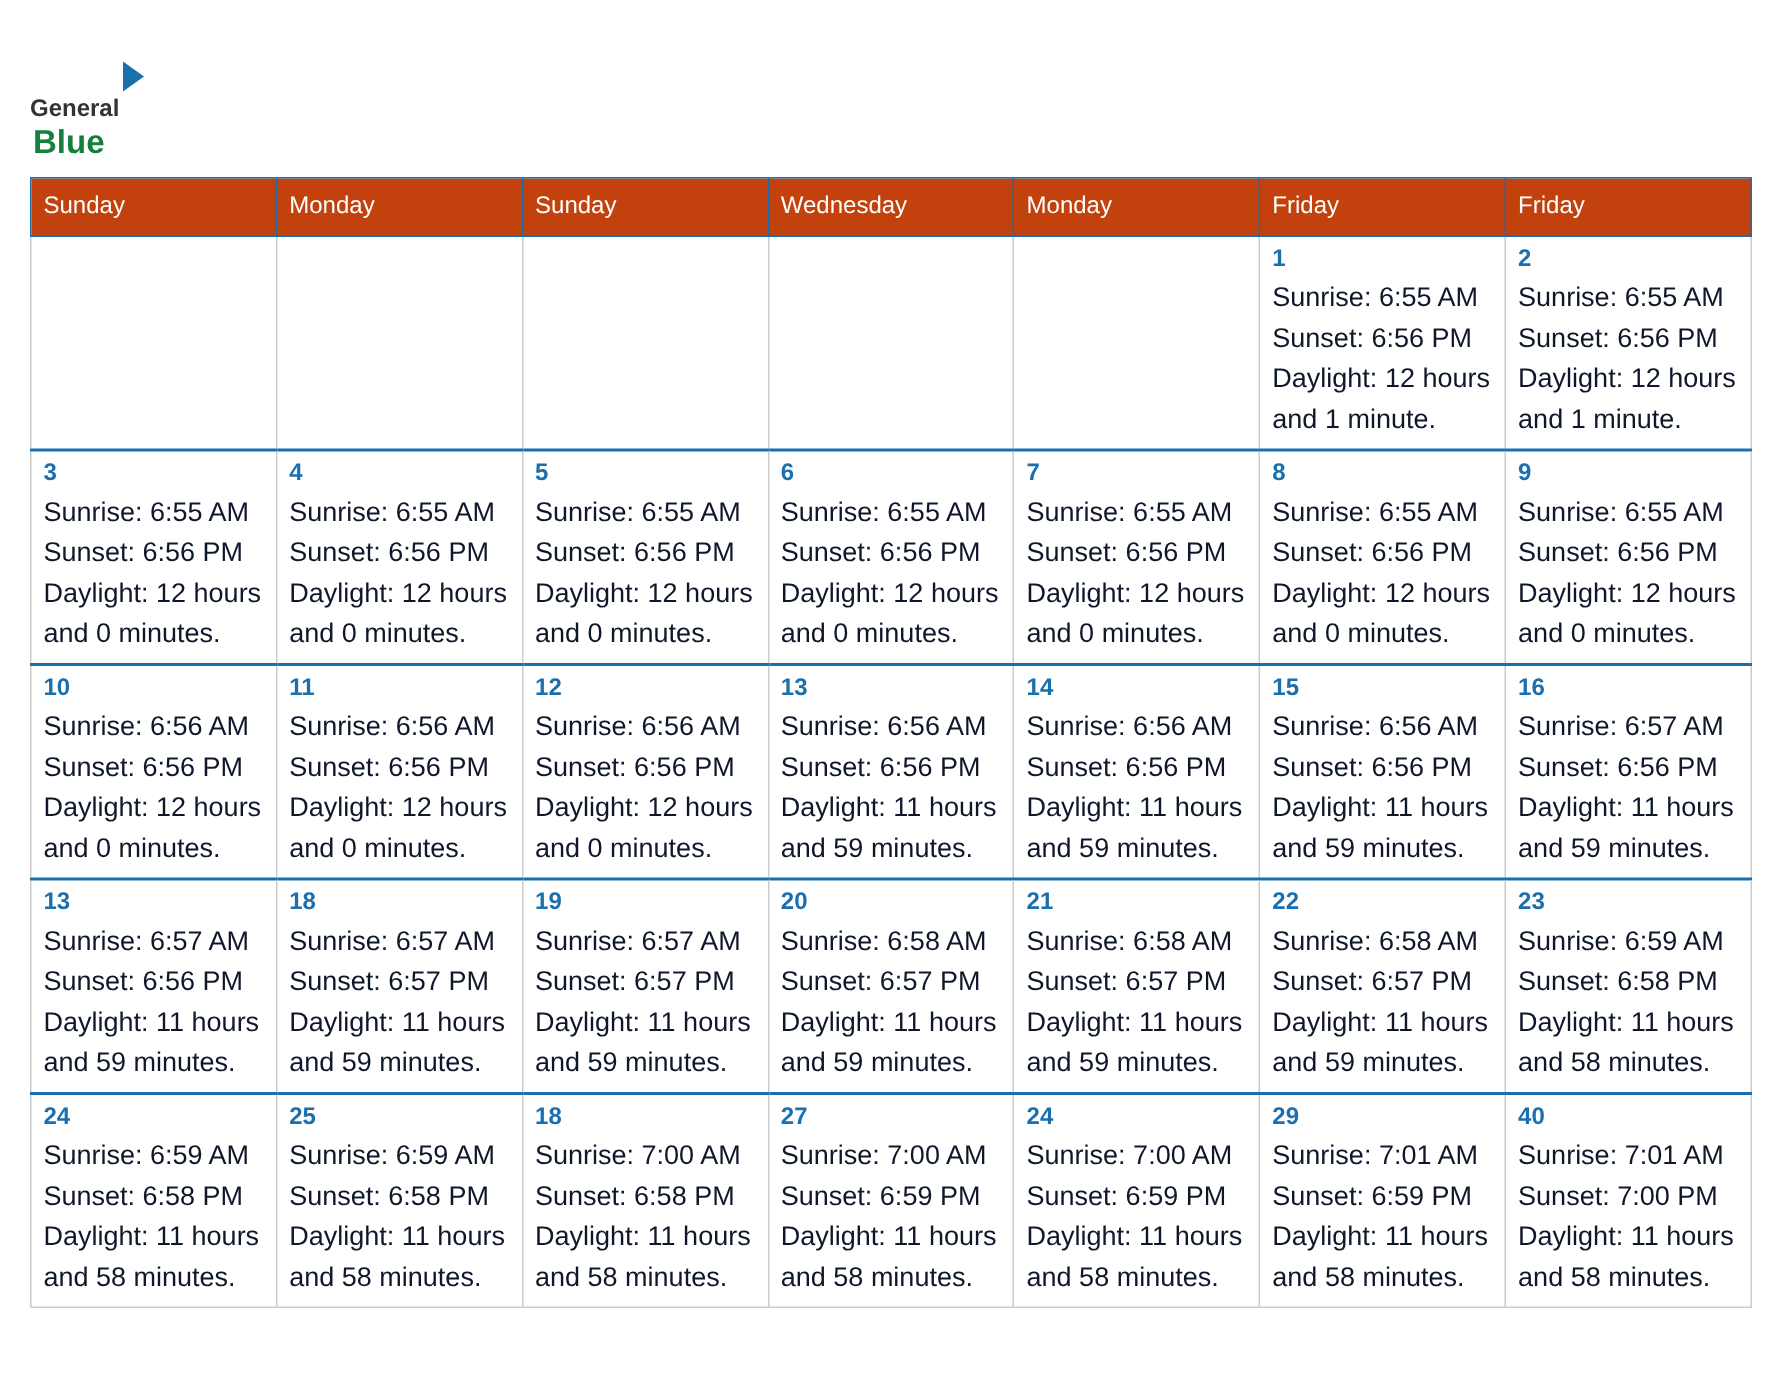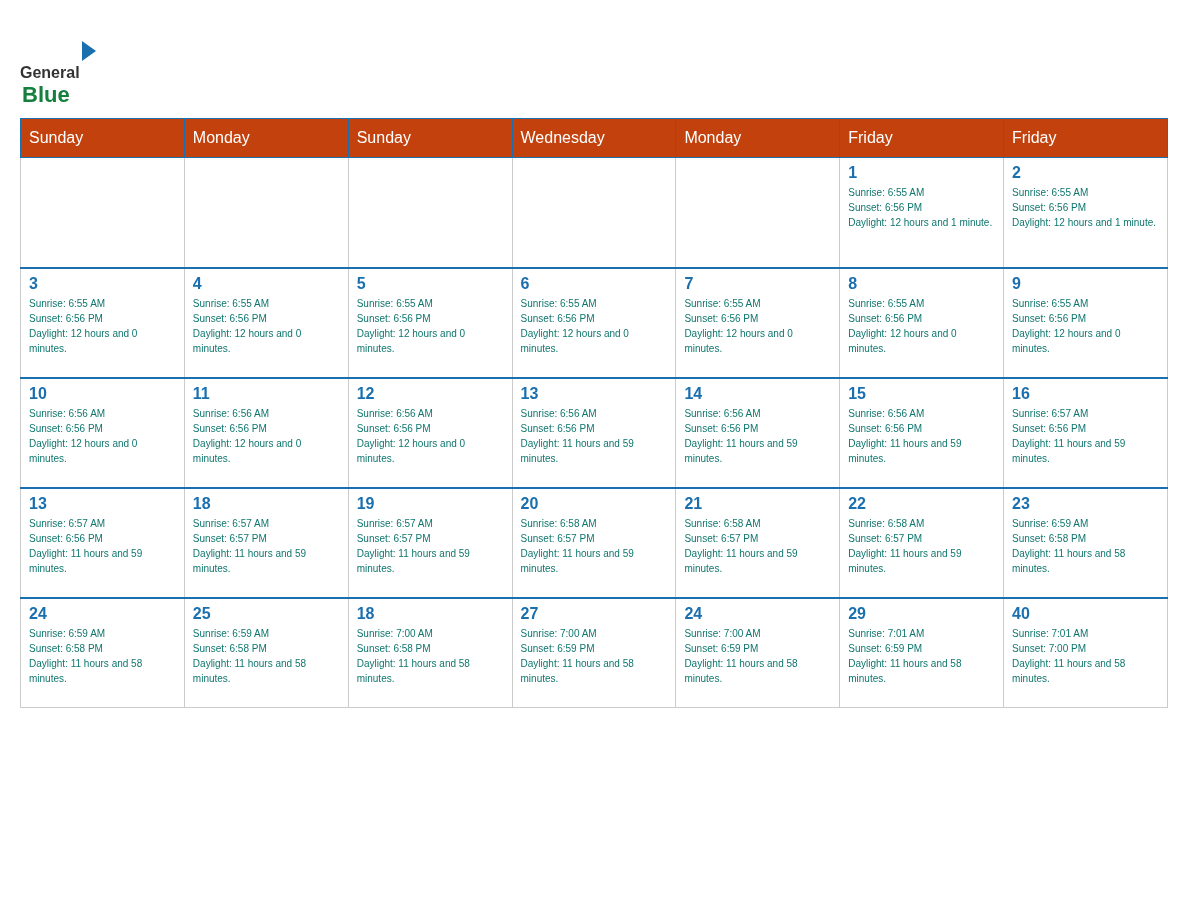--- a/index.html
+++ b/index.html
@@ -86,22 +86,22 @@
       background: #fff;
     }
     .day-number {
       font-size: 16px;
       color: #1a6faf;
       font-weight: bold;
       display: block;
       margin-bottom: 3px;
     }
     .day-info {
-      font-size: 10px;
-      color: #0f766e;
+      font-size: 18px;
+      color: #0f172a;
       line-height: 1.5;
     }
     .empty-cell {
       background: #f9f9f9;
     }
     .row-divider td {
       border-top: 2px solid #1a6faf;
     }
   </style>
 </head>

